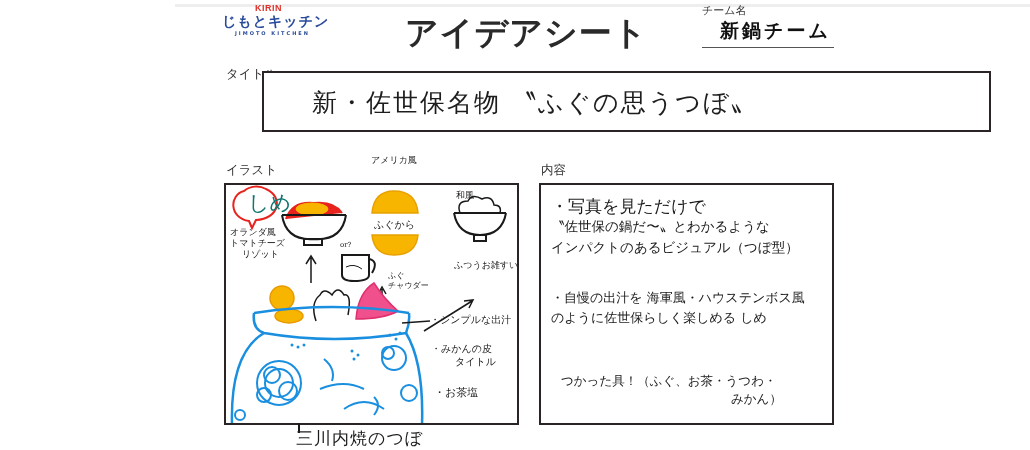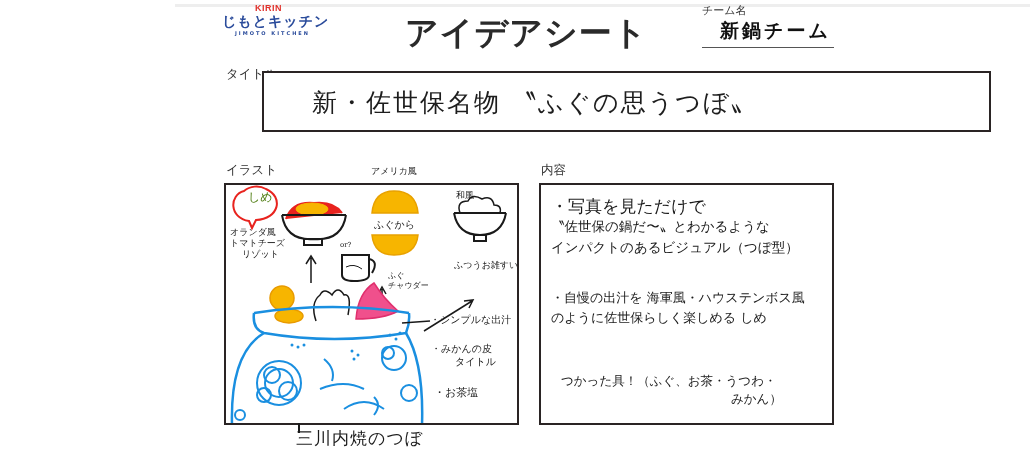--- a/index.html
+++ b/index.html
@@ -41,21 +41,21 @@
 <div class="abs team-label">チーム名</div>
 <div class="abs team-value">新鍋チーム</div>
 <div class="abs team-underline"></div>
 
 <div class="abs label" style="left:226px;top:66px;">タイトル</div>
 <div class="box title-box">
   <div class="title-text">新・佐世保名物 〝ふぐの思うつぼ〟</div>
 </div>
 
 <div class="abs label" style="left:226px;top:162px;font-family:Liberation Mono, monospace;">イラスト</div>
-<div class="abs note" style="left:371px;top:165px;font-size:9px;">アメリカ風</div>
+<div class="abs note" style="left:371px;top:154px;font-size:9px;">アメリカ風</div>
 
 <div class="box illus-box">
   <svg width="295" height="242" viewBox="0 0 295 242" style="position:absolute;left:-2px;top:-2px;">
 
     <g>
       <path d="M20 8 C5 12, 5 35, 25 38 L28 45 L32 37 C55 36, 60 14, 42 6 C35 2, 26 3, 20 8 Z" fill="none" stroke="#e8231e" stroke-width="2"></path>
     </g>
 
     <g>
       <path d="M62 36 Q68 18 90 20 Q110 18 118 30" fill="#e8231e" stroke="#e8231e" stroke-width="2"></path>
@@ -119,21 +119,21 @@
           <circle cx="134" cy="172" r="1.5"></circle>
           <circle cx="130" cy="176" r="1.5"></circle>
         <circle cx="166" cy="152" r="1.5"></circle>
           <circle cx="172" cy="156" r="1.5"></circle>
           <circle cx="176" cy="150" r="1.5"></circle>
       </g>
       <path d="M178 140 L206 138" stroke="#1a1a1a" stroke-width="1.5"></path>
     </g>
   </svg>
 
-  <div class="note" style="left:22px;top:4px;font-size:12px;color:#4d7c0f;">しめ</div>
+  <div class="note" style="left:22px;top:4px;font-size:21px;color:#0f766e;">しめ</div>
   <div class="note" style="left:4px;top:42px;font-size:9px;line-height:11px;">
     <div>オランダ風</div>
     <div>トマトチーズ</div>
     <div style="padding-left:12px;">リゾット</div>
   </div>
   <div class="note" style="left:148px;top:33px;font-size:10px;">ふぐから</div>
   <div class="note" style="left:114px;top:56px;font-size:7px;">or?</div>
   <div class="note" style="left:162px;top:86px;font-size:8px;line-height:10px;">
     <div>ふぐ</div>
     <div>チャウダー</div>

